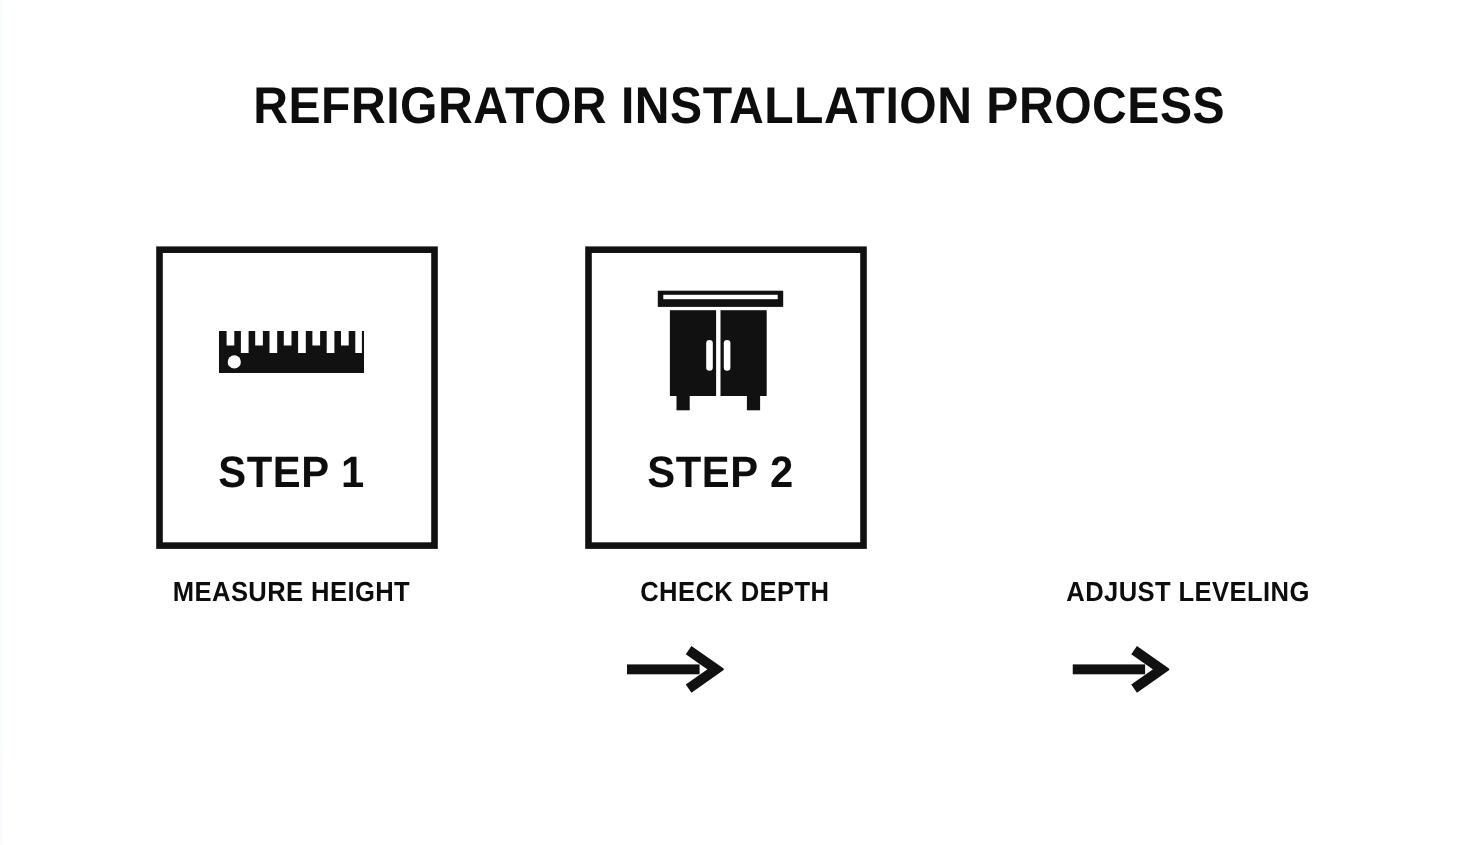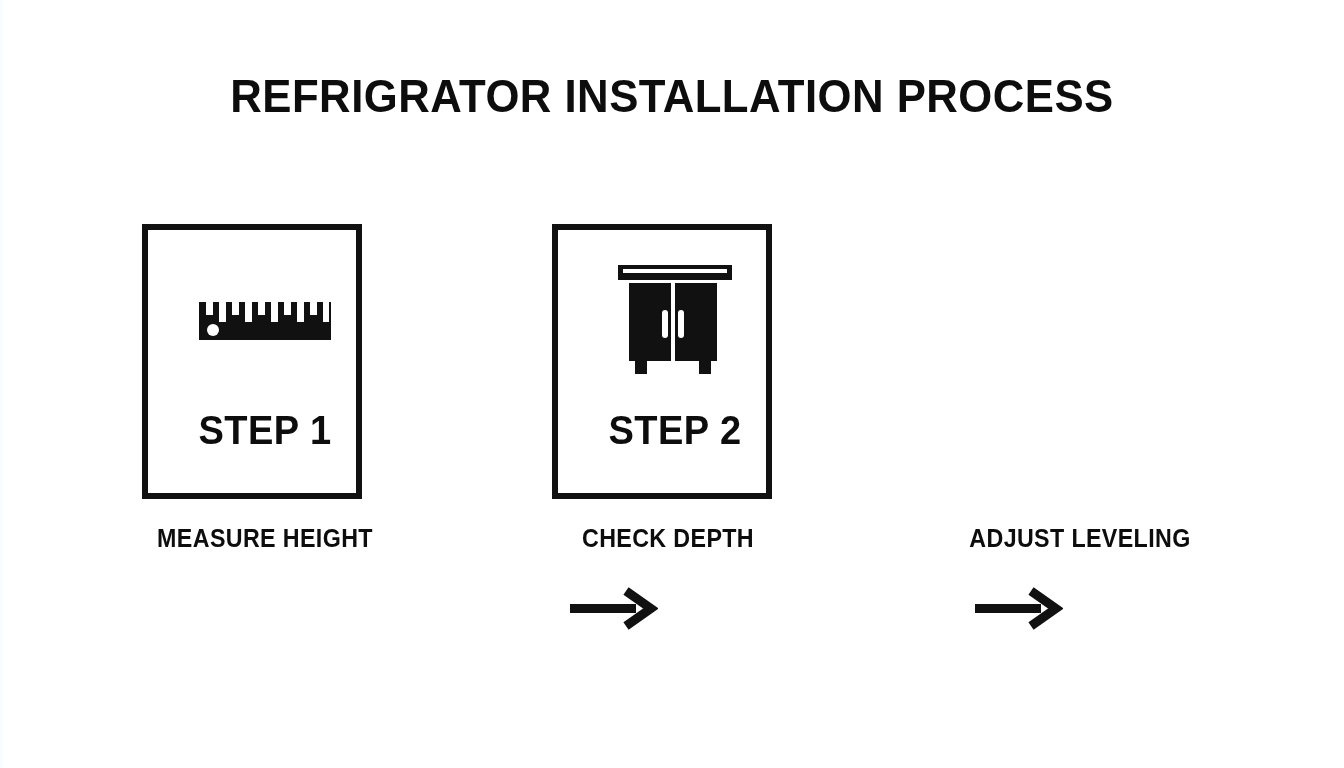--- a/index.html
+++ b/index.html
@@ -52,28 +52,28 @@
     position: absolute;
     top: 224px;
     left: 142px;
     width: 1054px;
     height: 275px;
   }
 
   .step {
     position: absolute;
     top: 0;
-    width: 220px;
+    width: 256px;
     height: 275px;
     box-sizing: border-box;
     border: 6px solid #111111;
     background: #ffffff;
   }
   .step.s1 { left: 0px; }
-  .step.s2 { left: 410px; padding-left: 25px; }
+  .step.s2 { left: 390px; padding-left: 25px; }
   .step.s3 { left: 815px; }
 
   .icon-slot {
     position: absolute;
     top: 0;
     left: 0;
     width: 234px;
     height: 185px;
     display: flex;
     align-items: center;

